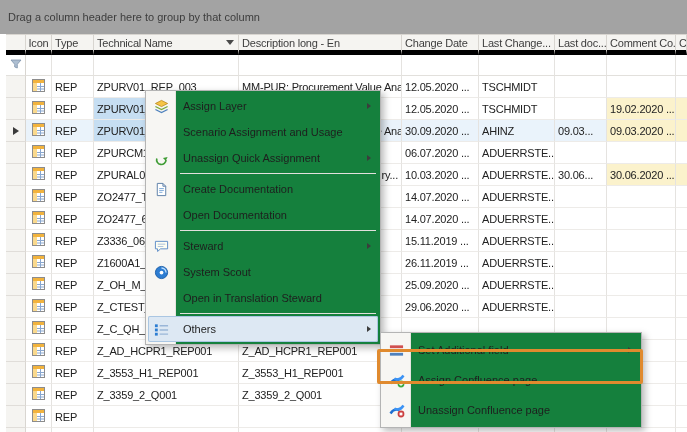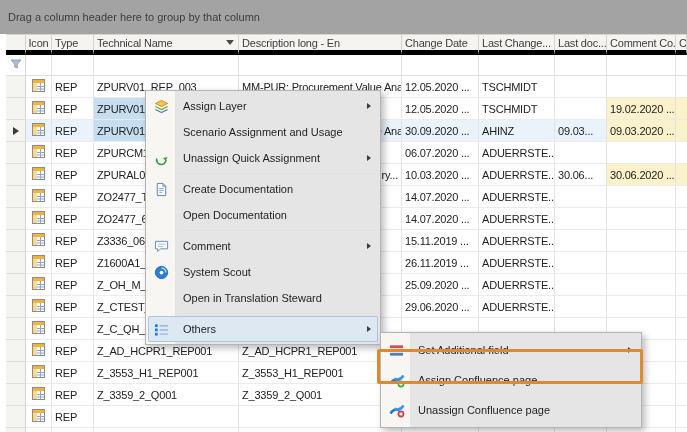--- a/index.html
+++ b/index.html
@@ -40,21 +40,21 @@
 
   .sel { background: var(--sel, #c6def2); }
   .cream { background: var(--cream, #fbf2cc); }
   .row-tint .cell { background: #eaf3fb; }
   .row-tint .col-ind { background: #f5f4f1; }
   .row-tint .sel { background: var(--sel, #c6def2); }
   .row-tint .cream { background: var(--cream, #fbf2cc); }
   .align-end { justify-content: flex-end; }
 
   
-  .menu { position: absolute; background: #e5e5e5; border: 1px solid #b4b4b4; padding: 2px;
+  .menu { position: absolute; background: #15803d; border: 1px solid #b4b4b4; padding: 2px;
           box-shadow: 3px 3px 7px rgba(0,0,0,0.28); }
   .menu::before { content: ""; position: absolute; top: 0; left: 0; bottom: 0; width: 29px;
                   background: #f7f6f3; border-right: 1px solid #e6e4e0; }
   .main-menu { left: 145px; top: 90px; width: 236px; z-index: 10; }
   .sub-menu  { left: 380px; top: 332px; width: 262px; z-index: 12; }
   .menu-item { position: relative; display: flex; align-items: center; height: 26px; padding-right: 7px; color: #1e1e1e; }
   .sub-menu .menu-item { height: 30px; }
   .menu-item.hover { background: #dde8f3; box-shadow: inset 0 0 0 1px #aac6e2; border-radius: 2px; }
   .mi-icon { width: 27px; flex: 0 0 27px; display: flex; justify-content: center; align-items: center; }
   .mi-label { padding-left: 8px; flex: 1 1 auto; overflow: hidden; white-space: nowrap; }
@@ -488,21 +488,21 @@
         <span class="mi-label">Open Documentation</span>
       </div>
       <div class="menu-sep"></div>
       <div class="menu-item">
         <span class="mi-icon">
           <svg width="15" height="15" viewBox="0 0 16 16">
             <path d="M1.5 2.5h13v8H7l-3.2 2.8v-2.8H1.5z" fill="#fdfdf2" stroke="#5a8ac6"></path>
             <path d="M4 5.5h8M4 8h6" stroke="#a8c0dc" stroke-width="1"></path>
           </svg>
         </span>
-        <span class="mi-label">Comment</span>
+        <span class="mi-label">Steward</span>
         <span class="arrow-right"></span>
       </div>
       <div class="menu-item">
         <span class="mi-icon">
           <svg width="15" height="15" viewBox="0 0 16 16">
             <circle cx="8" cy="8" r="6.5" fill="#2d7dd2" stroke="#1b5ea8"></circle>
             <path d="M8 3.2a4.8 4.8 0 014.8 4.8" fill="none" stroke="#bfe0ff" stroke-width="1.4"></path>
             <circle cx="8" cy="8" r="2" fill="#fff"></circle>
           </svg>
         </span>

